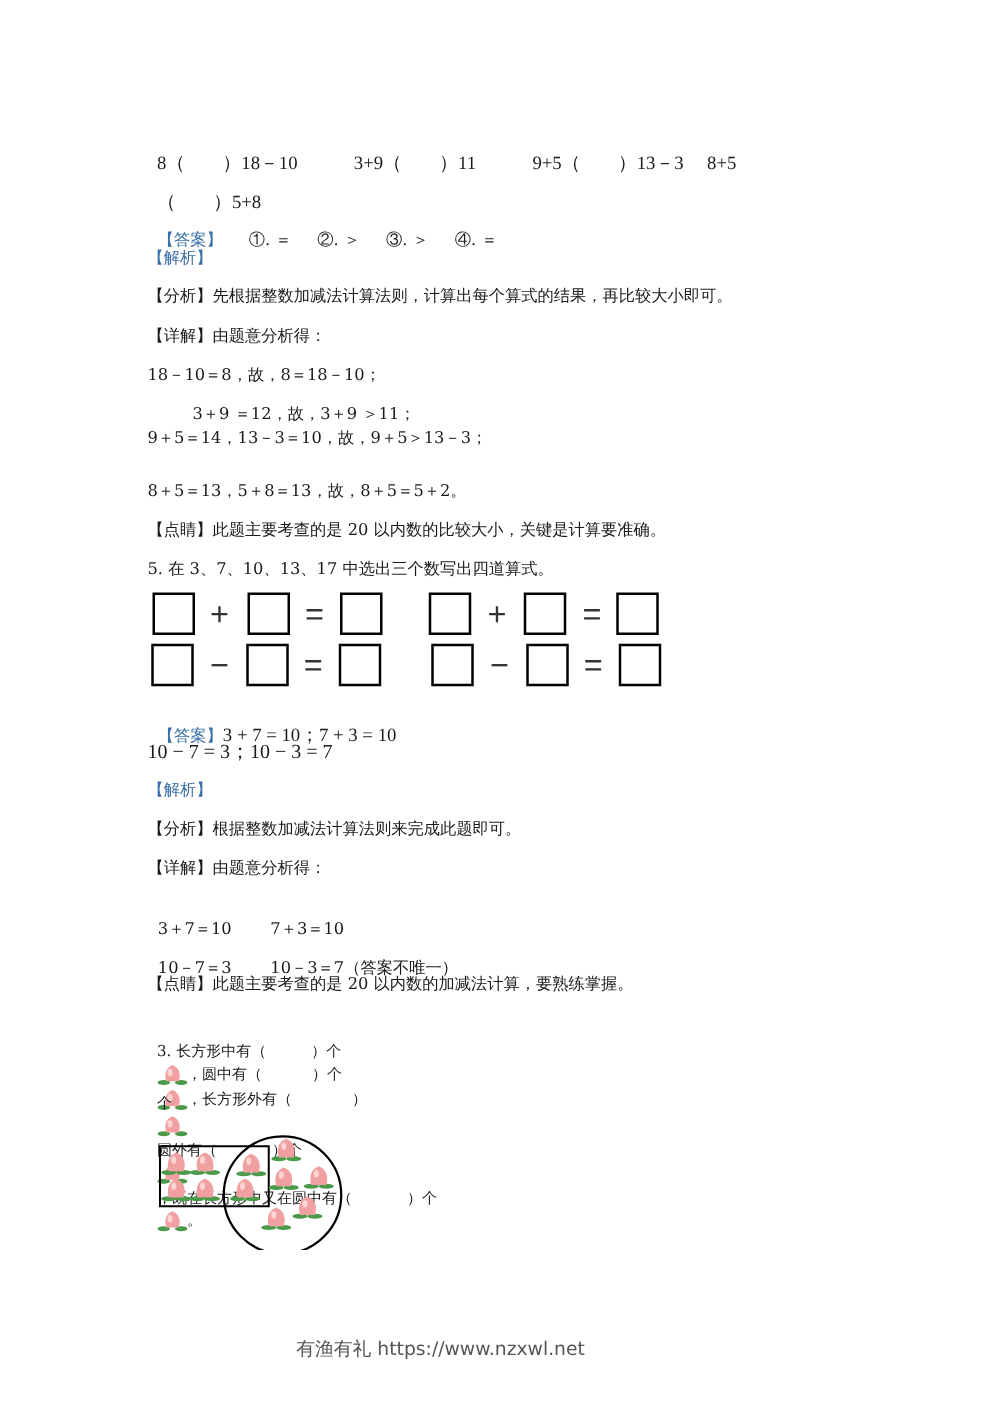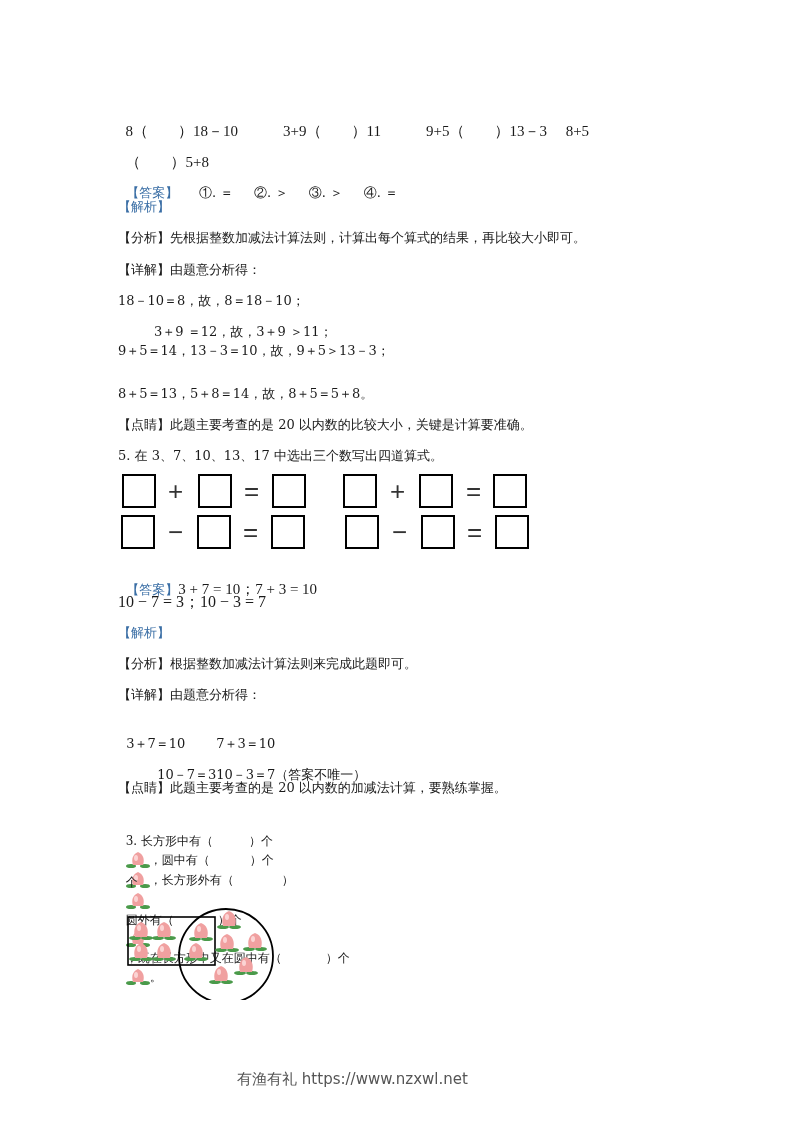--- a/index.html
+++ b/index.html
@@ -29,21 +29,21 @@
 
 <div class="line" style="top:166px;">
   <span class="tag-blue">【答案】</span><span>     </span><span>①. ＝</span><span>     </span><span>②. ＞</span><span>     </span><span>③. ＞</span><span>     </span><span>④. ＝</span>
 </div>
 <div class="line tag-blue" style="top:198px;">【解析】</div>
 <div class="line" style="top:229px;">【分析】先根据整数加减法计算法则，计算出每个算式的结果，再比较大小即可。</div>
 <div class="line" style="top:261px;">【详解】由题意分析得：</div>
 <div class="line" style="top:292px;">18－10＝8，故，8＝18－10；</div>
 <div class="line" style="top:323px;margin-left:36px;">3＋9 ＝12，故，3＋9 ＞11；</div>
 <div class="line" style="top:342px;">9＋5＝14，13－3＝10，故，9＋5＞13－3；</div>
-<div class="line" style="top:385px;">8＋5＝13，5＋8＝14，故，8＋5＝5＋8。</div>
+<div class="line" style="top:385px;">8＋5＝13，5＋8＝13，故，8＋5＝5＋2。</div>
 <div class="line" style="top:416px;">【点睛】此题主要考查的是 20 以内数的比较大小，关键是计算要准确。</div>
 
 <div class="line" style="top:447px;">5. 在 3、7、10、13、17 中选出三个数写出四道算式。</div>
 
 <div class="boxrow" style="top:474px; width:420px;">
   <div class="sq" style="left:2px;"></div>
   <div class="op" style="left:48px;">+</div>
   <div class="sq" style="left:78px;"></div>
   <div class="op" style="left:124px;">=</div>
   <div class="sq" style="left:152px;"></div>
@@ -70,21 +70,21 @@
   <span class="tag-blue">【答案】</span><span class="num">3 + 7 = 10；7 + 3 = 10</span>
 </div>
 <div class="line num" style="top:593px; font-size:16px;">10 − 7 = 3；10 − 3 = 7</div>
 <div class="line tag-blue" style="top:624px;">【解析】</div>
 <div class="line" style="top:655px;">【分析】根据整数加减法计算法则来完成此题即可。</div>
 <div class="line" style="top:686px;">【详解】由题意分析得：</div>
 <div class="line" style="top:717px;">
   <span style="display:inline-block;width:90px;">3＋7＝10</span><span>7＋3＝10</span>
 </div>
 <div class="line" style="top:748px;">
-  <span style="display:inline-block;width:90px;text-align:right;">10－7＝3</span><span>10－3＝7（答案不唯一）</span>
+  <span style="display:inline-block;width:90px;">10－7＝3</span><span>10－3＝7（答案不唯一）</span>
 </div>
 <div class="line" style="top:779px;">【点睛】此题主要考查的是 20 以内数的加减法计算，要熟练掌握。</div>
 
 <div class="line" style="top:814px; font-size:12px;">
   <span>3. 长方形中有（</span><span class="blank" style="width:36px;"></span><span>）个</span>
   <svg class="peach" viewBox="0 0 24 20">
       <ellipse cx="5" cy="16" rx="5" ry="2" fill="#4a9a4a"></ellipse>
       <ellipse cx="19" cy="16" rx="5" ry="2" fill="#4a9a4a"></ellipse>
       <path d="M12 2 C17 4 19 9 17 15 L7 15 C5 9 7 4 12 2 Z" fill="#f0a0a0"></path>
       <ellipse cx="10" cy="8" rx="2" ry="3" fill="#fbd4d4"></ellipse>

